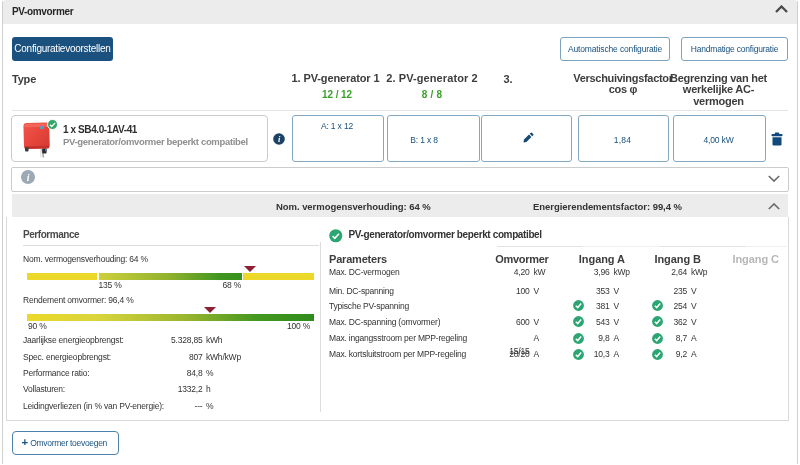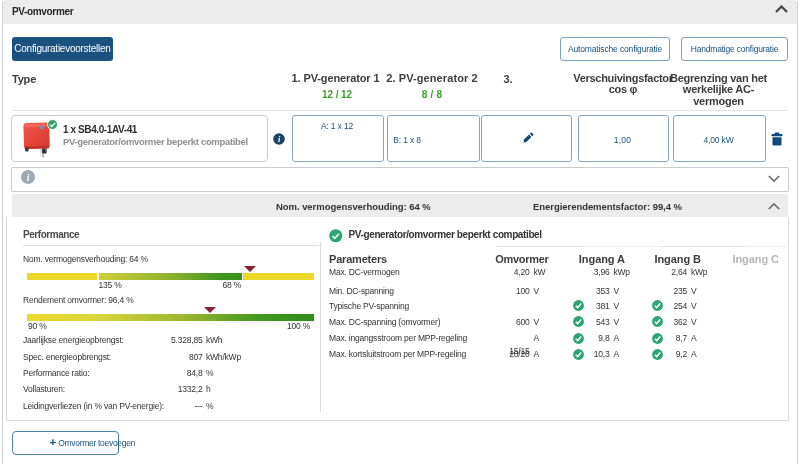--- a/index.html
+++ b/index.html
@@ -72,30 +72,30 @@
   <div class="abs" style="left:63px;top:136px;font-weight:bold;font-size:9.5px;letter-spacing:-0.33px;color:#8f8f8f;">PV-generator/omvormer beperkt compatibel</div>
 
   <svg class="abs" style="left:272.5px;top:132.5px;" width="12" height="12" viewBox="0 0 12 12">
     <circle cx="6" cy="6" r="5.8" fill="#1b4265"></circle>
     <text x="6.2" y="9" font-size="8.5" font-style="italic" font-weight="bold" font-family="Liberation Serif,serif" fill="#fff" text-anchor="middle">i</text>
   </svg>
 
   <div class="abs" style="left:292px;top:115px;width:90px;height:45px;border:1px solid #85a8c2;border-radius:3px;"></div>
   <div class="abs smb ca" style="left:292px;top:121px;width:90px;letter-spacing:-0.17px;">A: 1 x 12</div>
   <div class="abs" style="left:387px;top:115px;width:91px;height:45px;border:1px solid #85a8c2;border-radius:3px;"></div>
-  <div class="abs smb ca" style="left:370px;top:134.5px;width:74px;letter-spacing:-0.17px;">B: 1 x 8</div>
+  <div class="abs smb ca" style="left:387px;top:134.5px;width:74px;letter-spacing:-0.17px;">B: 1 x 8</div>
   <div class="abs" style="left:481px;top:115px;width:89px;height:45px;border:1px solid #85a8c2;border-radius:3px;"></div>
   <svg class="abs" style="left:521.5px;top:132px;" width="12" height="12" viewBox="0 0 13 13">
     <g fill="#174a73">
       <path d="M2.2,8.2 L7.6,2.8 L10.2,5.4 L4.8,10.8 L1.6,11.4 Z"></path>
       <path d="M8.4,2 L9.6,0.8 Q10.1,0.3 10.7,0.9 L12.1,2.3 Q12.7,2.9 12.2,3.4 L11,4.6 Z"></path>
     </g>
   </svg>
   <div class="abs" style="left:578px;top:115px;width:89px;height:45px;border:1px solid #85a8c2;border-radius:3px;"></div>
-  <div class="abs smb ca" style="left:578px;top:134.5px;width:89px;letter-spacing:0.3px;">1,00</div>
+  <div class="abs smb ca" style="left:578px;top:134.5px;width:89px;letter-spacing:0.3px;">1,84</div>
   <div class="abs" style="left:673px;top:115px;width:91px;height:45px;border:1px solid #85a8c2;border-radius:3px;"></div>
   <div class="abs smb ca" style="left:673px;top:134.5px;width:91px;letter-spacing:-0.17px;">4,00 kW</div>
 
   <svg class="abs" style="left:770.5px;top:131.5px;" width="12" height="14" viewBox="0 0 12 14">
     <g fill="#11497a">
       <rect x="3.8" y="0.4" width="4.4" height="2.4" rx="0.6"></rect>
       <rect x="0.5" y="2" width="11" height="2.3" rx="0.7"></rect>
       <path d="M1.5,5.2 h9 v7 a1.3,1.3 0 0 1 -1.3,1.3 h-6.4 a1.3,1.3 0 0 1 -1.3,-1.3 Z"></path>
     </g>
   </svg>
@@ -236,14 +236,14 @@
       <polyline points="2.8,5.8 4.7,7.6 8.2,3.6" fill="none" stroke="#fff" stroke-width="1.5"></polyline>
     </svg>
   <div class="abs sm ra" style="left:587px;top:349.3px;width:100px;">9,2</div>
   <div class="abs sm" style="left:691px;top:349.3px;">A</div>
   <svg class="abs" style="left:651.5px;top:348.8px;" width="11" height="11" viewBox="0 0 11 11">
       <circle cx="5.5" cy="5.5" r="5.4" fill="#2ba571"></circle>
       <polyline points="2.8,5.8 4.7,7.6 8.2,3.6" fill="none" stroke="#fff" stroke-width="1.5"></polyline>
     </svg>
 
   <div class="abs" style="left:12px;top:430.5px;width:104.5px;height:22px;border:1px solid #4d82a8;border-radius:4px;background:#fff;"></div>
-  <div class="abs" style="left:12px;top:430.5px;width:104.5px;height:22px;line-height:22px;text-align:center;font-size:8.5px;letter-spacing:-0.3px;color:#1a5480;padding-left:28px;"><span style="font-size:11.5px;font-weight:bold;letter-spacing:0;">+</span> Omvormer toevoegen</div>
+  <div class="abs" style="left:12px;top:430.5px;width:104.5px;height:22px;line-height:22px;text-align:center;font-size:8.5px;letter-spacing:-0.3px;color:#1a5480;"><span style="font-size:11.5px;font-weight:bold;letter-spacing:0;">+</span> Omvormer toevoegen</div>
 </div>
 
 </body></html>

